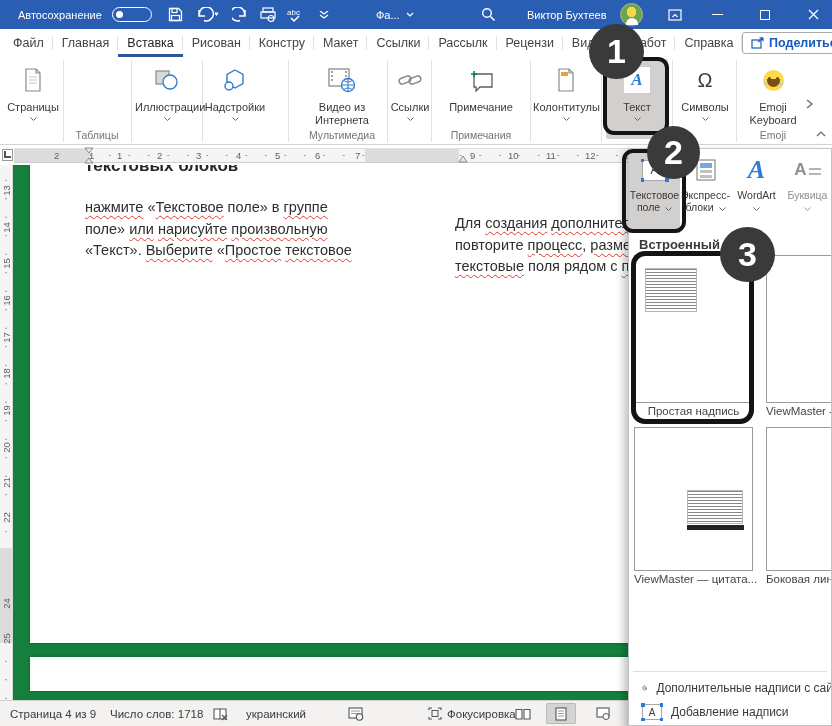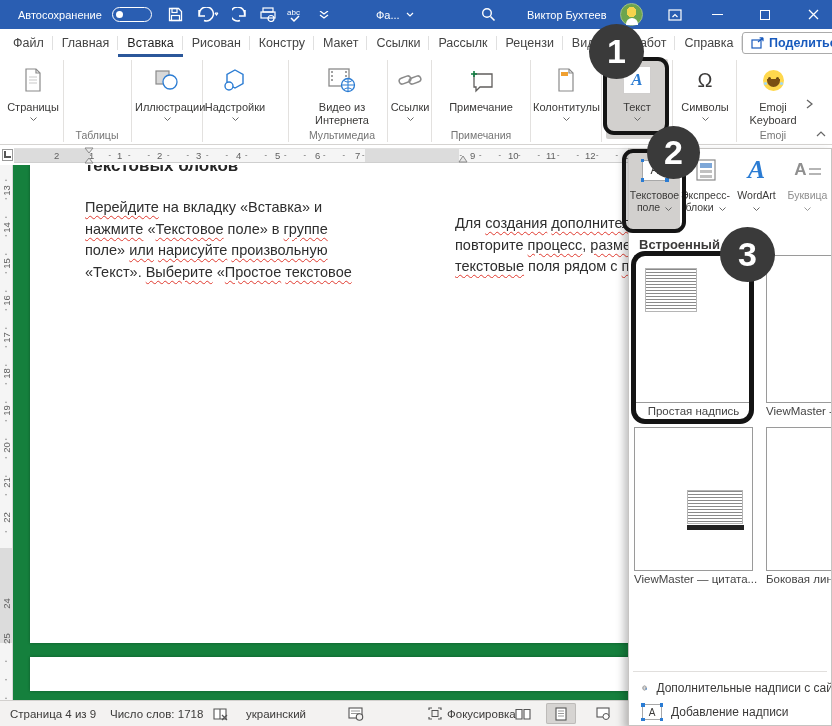--- a/index.html
+++ b/index.html
@@ -368,21 +368,20 @@
       </svg>
     <svg class="indent" style="left:458px;top:8px" width="10" height="10" viewBox="0 0 10 10">
         <path d="M1 9 h8 l-4 -6 z" fill="#e8e8e8" stroke="#8a8a8a" stroke-width="1"></path>
       </svg>
   </div>
 
   <div class="docarea">
     <div class="page">
       <div class="dheading">текстовых блоков</div>
       <div class="dcol" style="left:55px;top:32px">
-        <div><span class="sp">Перейдите</span><span> на вкладку «Вставка» и</span></div>
         <div><span class="sp">нажмите</span><span> «</span><span class="sp">Текстовое</span><span> поле» в </span><span class="sp">группе</span></div>
         <div><span>поле» </span><span class="sp">или</span><span> </span><span class="sp">нарисуйте</span><span> </span><span class="sp">произвольную</span></div>
         <div><span>«Текст». </span><span class="sp">Выберите</span><span> «</span><span class="sp">Простое</span><span> </span><span class="sp">текстовое</span></div>
       </div>
       <div class="dcol" style="left:425px;top:48px;width:185px;overflow:hidden">
         <div><span>Для </span><span class="sp">создания</span><span> </span><span class="sp">дополнитель</span></div>
         <div><span>повторите </span><span class="sp">процесс</span><span>, </span><span class="sp">размещ</span></div>
         <div><span class="sp">текстовые</span><span> поля рядом с </span><span class="sp">пер</span></div>
       </div>
     </div>

